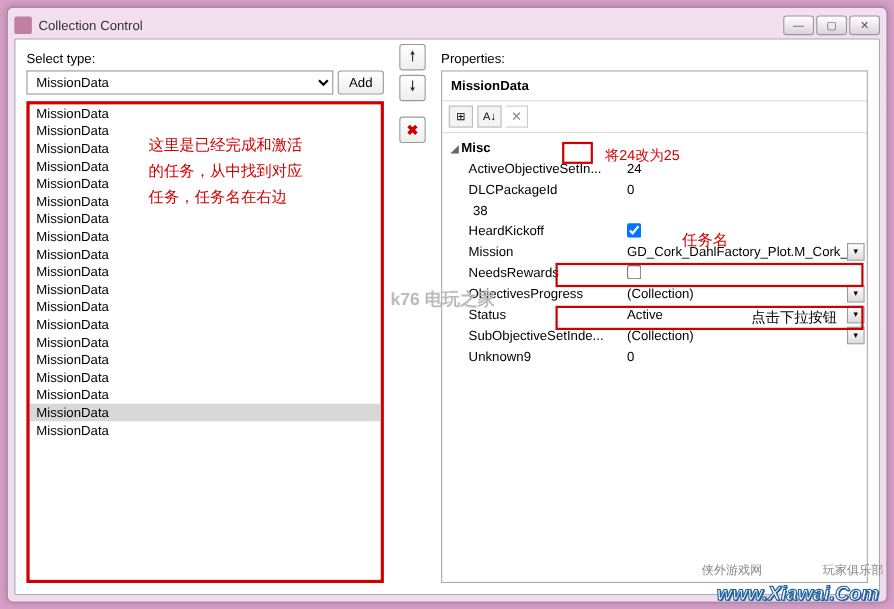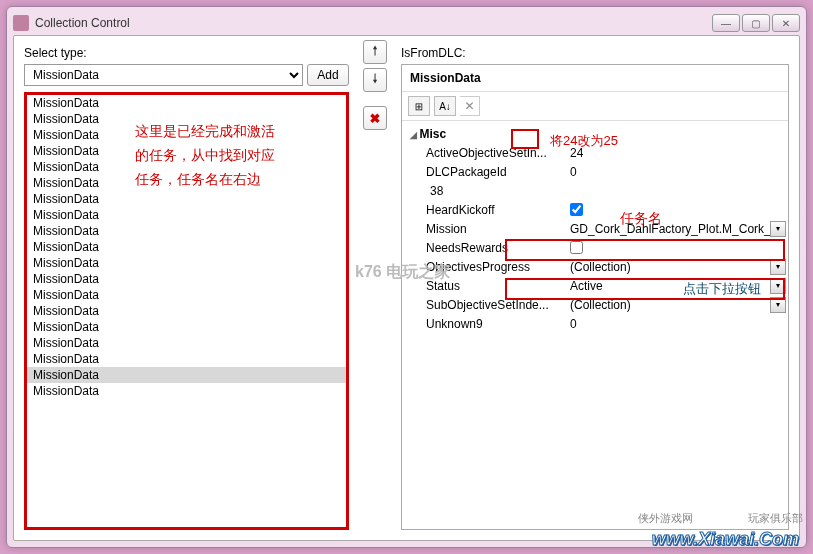--- a/index.html
+++ b/index.html
@@ -40,21 +40,21 @@
 .propname { width: 140px; color: #000; }
 .propval { flex: 1; padding: 0 4px; color: #000; position: relative; display: flex; align-items: center; }
 .propval input[type=text] { border: none; width: 100%; font-size: 12px; background: transparent; }
 .propval input[type=checkbox] { width: 13px; height: 13px; }
 .dropdown { position: absolute; right: 2px; width: 16px; height: 16px; border: 1px solid #999; background: linear-gradient(#fff,#ddd); display: flex; align-items: center; justify-content: center; font-size: 8px; }
 .box24 { position: absolute; left: 511px; top: 129px; width: 28px; height: 20px; border: 2px solid #d00000; pointer-events: none; }
 .ann24 { position: absolute; left: 550px; top: 132px; color: #d00000; font-size: 13px; pointer-events: none; }
 .annname { position: absolute; left: 620px; top: 210px; color: #d00000; font-size: 14px; pointer-events: none; }
 .boxmission { position: absolute; left: 505px; top: 239px; width: 280px; height: 22px; border: 2px solid #d00000; pointer-events: none; }
 .boxobj { position: absolute; left: 505px; top: 278px; width: 280px; height: 22px; border: 2px solid #d00000; pointer-events: none; display:flex; align-items:center; justify-content:flex-end; padding-right:22px; }
-.boxobj span { color: #0c4a6e; font-size: 13px; }
+.boxobj span { color: #000000; font-size: 13px; }
 .watermark1 { position: absolute; right: 120px; bottom: 28px; color: #888; font-size: 11px; }
 .watermark2 { position: absolute; right: 10px; bottom: 28px; color: #888; font-size: 11px; }
 .wmurl { position: absolute; right: 14px; bottom: 4px; font-weight: bold; font-size: 18px; color: #fff; -webkit-text-stroke: 1px #2060a0; text-shadow: 1px 1px 0 #2060a0; font-style: italic; }
 .wm-game { position:absolute; left:355px; top:262px; color:#bbb; font-size:16px; font-weight:bold; pointer-events:none; }
 </style>
 </head>
 <body>
 
 <div class="window">
   <div class="titlebar">
@@ -103,21 +103,21 @@
     </div>
 
     <div class="sidebtns">
       <div class="sbtn">🠕</div>
       <div class="sbtn">🠗</div>
       <div style="height:6px"></div>
       <div class="sbtn del">✖</div>
     </div>
 
     <div class="right">
-      <div class="rightlabel">IsFromDLC:</div>
+      <div class="rightlabel">Properties:</div>
       <div class="propouter">
         <div class="propinner">
           <div class="propheader">MissionData</div>
           <div class="toolbar">
             <div class="toolicon">⊞</div>
             <div class="toolicon">A↓</div>
             <div class="clearx">✕</div>
           </div>
           <div class="propbody">
             <div class="cat">Misc</div>

